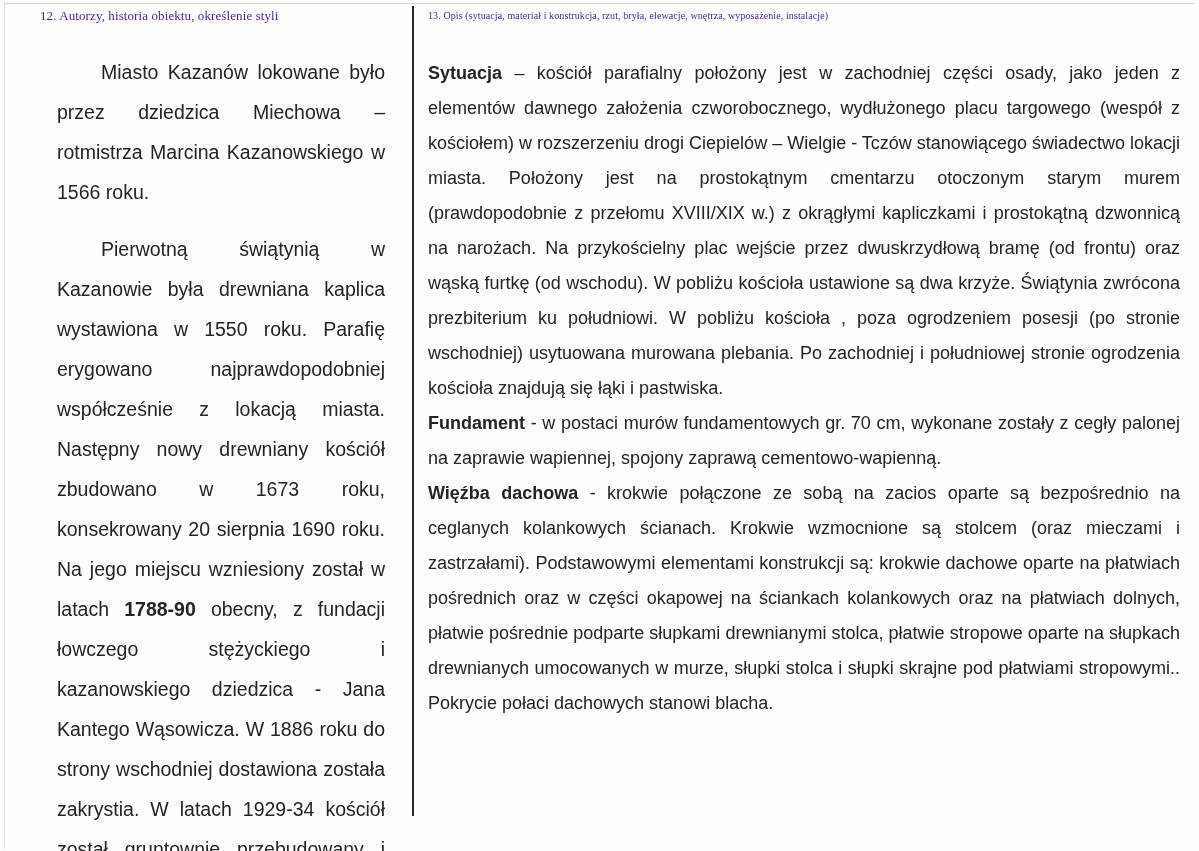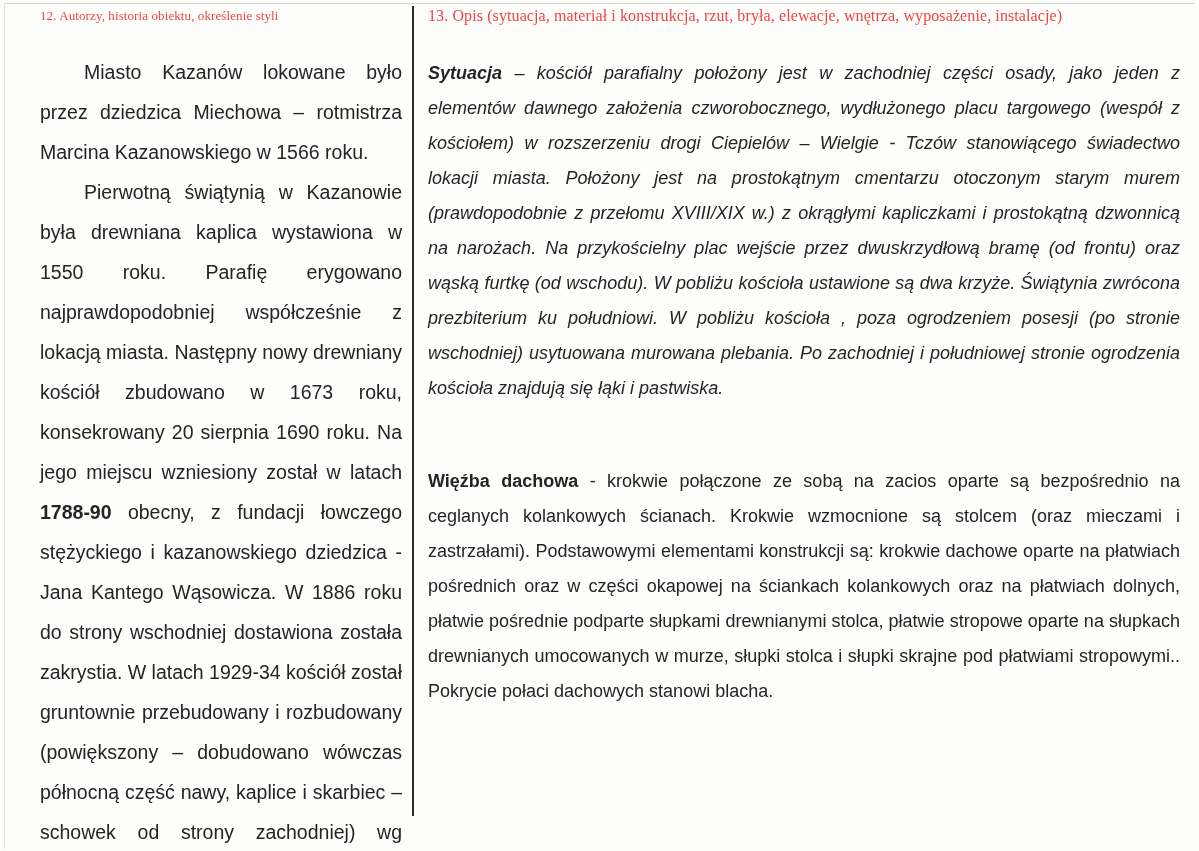--- a/index.html
+++ b/index.html
@@ -59,57 +59,55 @@
     width: 2px;
     height: 810px;
     background: #2a2a2a;
   }
 
   
   .field-caption {
     font-family: "Liberation Serif", serif;
     font-size: 13px;
     line-height: 16px;
-    color: #ef4444;
+    color: #4c1d95;
     letter-spacing: 0.1px;
     white-space: nowrap;
   }
   .col-right .field-caption {
-    font-size: 16px;
+    font-size: 10px;
   }
 
   
   .body-left {
     margin-top: 28px;
     font-size: 19.5px;
     line-height: 40px;
     text-align: justify;
     text-justify: inter-word;
     color: #242424;
   }
   .body-left p {
-    margin: 0;
+    margin: 17px;
     text-indent: 44px;
   }
 
   .body-right {
     margin-top: 32px;
     font-size: 18px;
     line-height: 35px;
     text-align: justify;
     text-justify: inter-word;
     color: #242424;
   }
   .body-right p {
     margin: 0;
     text-indent: 0;
   }
   .body-right p.gap-after {
-    margin-bottom: 58px;
-    font-style: italic;
   }
   .body-right .lead {
     font-weight: bold;
   }
   .body-left b, .body-right b { font-weight: bold; }
 </style>
 </head>
 <body>
 
 <div class="page">
@@ -127,20 +125,21 @@
   </div>
 
   <div class="col-right">
 
     <div class="field-caption">13. Opis (sytuacja, materiał i konstrukcja, rzut, bryła, elewacje, wnętrza, wyposażenie, instalacje)</div>
 
     <div class="body-right">
 
       <p class="gap-after"><b class="lead">Sytuacja</b><span> – kościół parafialny położony jest w zachodniej części osady, jako jeden z elementów dawnego założenia czworobocznego, wydłużonego placu targowego (wespół z kościołem) w rozszerzeniu drogi Ciepielów – Wielgie - Tczów stanowiącego świadectwo lokacji miasta. Położony jest na prostokątnym cmentarzu otoczonym starym murem (prawdopodobnie z przełomu XVIII/XIX w.) z okrągłymi kapliczkami i prostokątną dzwonnicą na narożach. Na przykościelny plac wejście przez dwuskrzydłową bramę (od frontu) oraz wąską furtkę (od wschodu). W pobliżu kościoła ustawione są  dwa krzyże. Świątynia zwrócona prezbiterium ku południowi. W pobliżu kościoła , poza ogrodzeniem posesji (po stronie wschodniej) usytuowana murowana plebania. Po zachodniej i południowej stronie ogrodzenia kościoła znajdują się łąki i pastwiska.</span></p>
 
+      <p><b class="lead">Fundament</b><span> - w postaci murów fundamentowych gr. 70 cm, wykonane zostały z cegły palonej na zaprawie wapiennej, spojony zaprawą cementowo-wapienną.</span></p>
 
 
 
 
       <p><b class="lead">Więźba dachowa</b><span> - krokwie połączone ze sobą na zacios oparte są bezpośrednio na ceglanych kolankowych ścianach. Krokwie wzmocnione są stolcem (oraz mieczami i zastrzałami). Podstawowymi elementami konstrukcji są: krokwie dachowe oparte na płatwiach pośrednich oraz w części okapowej na ściankach kolankowych oraz na płatwiach dolnych, płatwie pośrednie podparte słupkami drewnianymi stolca, płatwie stropowe oparte na słupkach drewnianych umocowanych w murze, słupki stolca i słupki skrajne pod płatwiami stropowymi.. Pokrycie połaci dachowych stanowi blacha.</span></p>
 
     </div>
   </div>
 
 </div>

